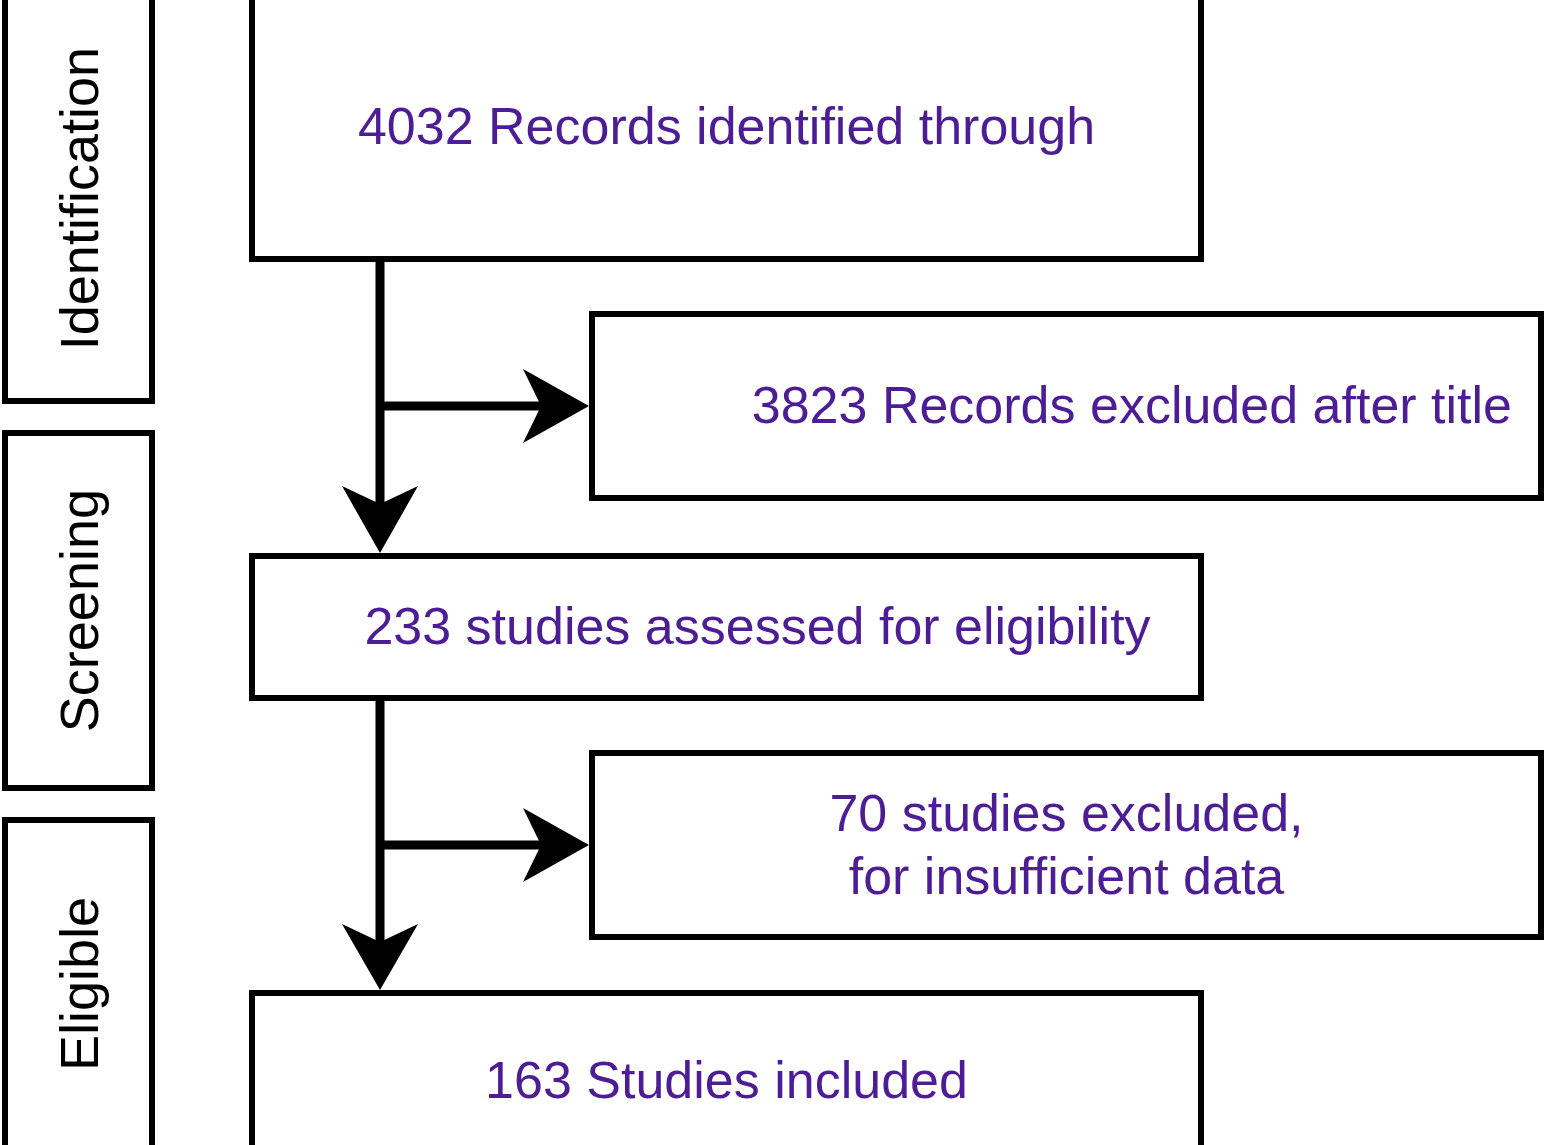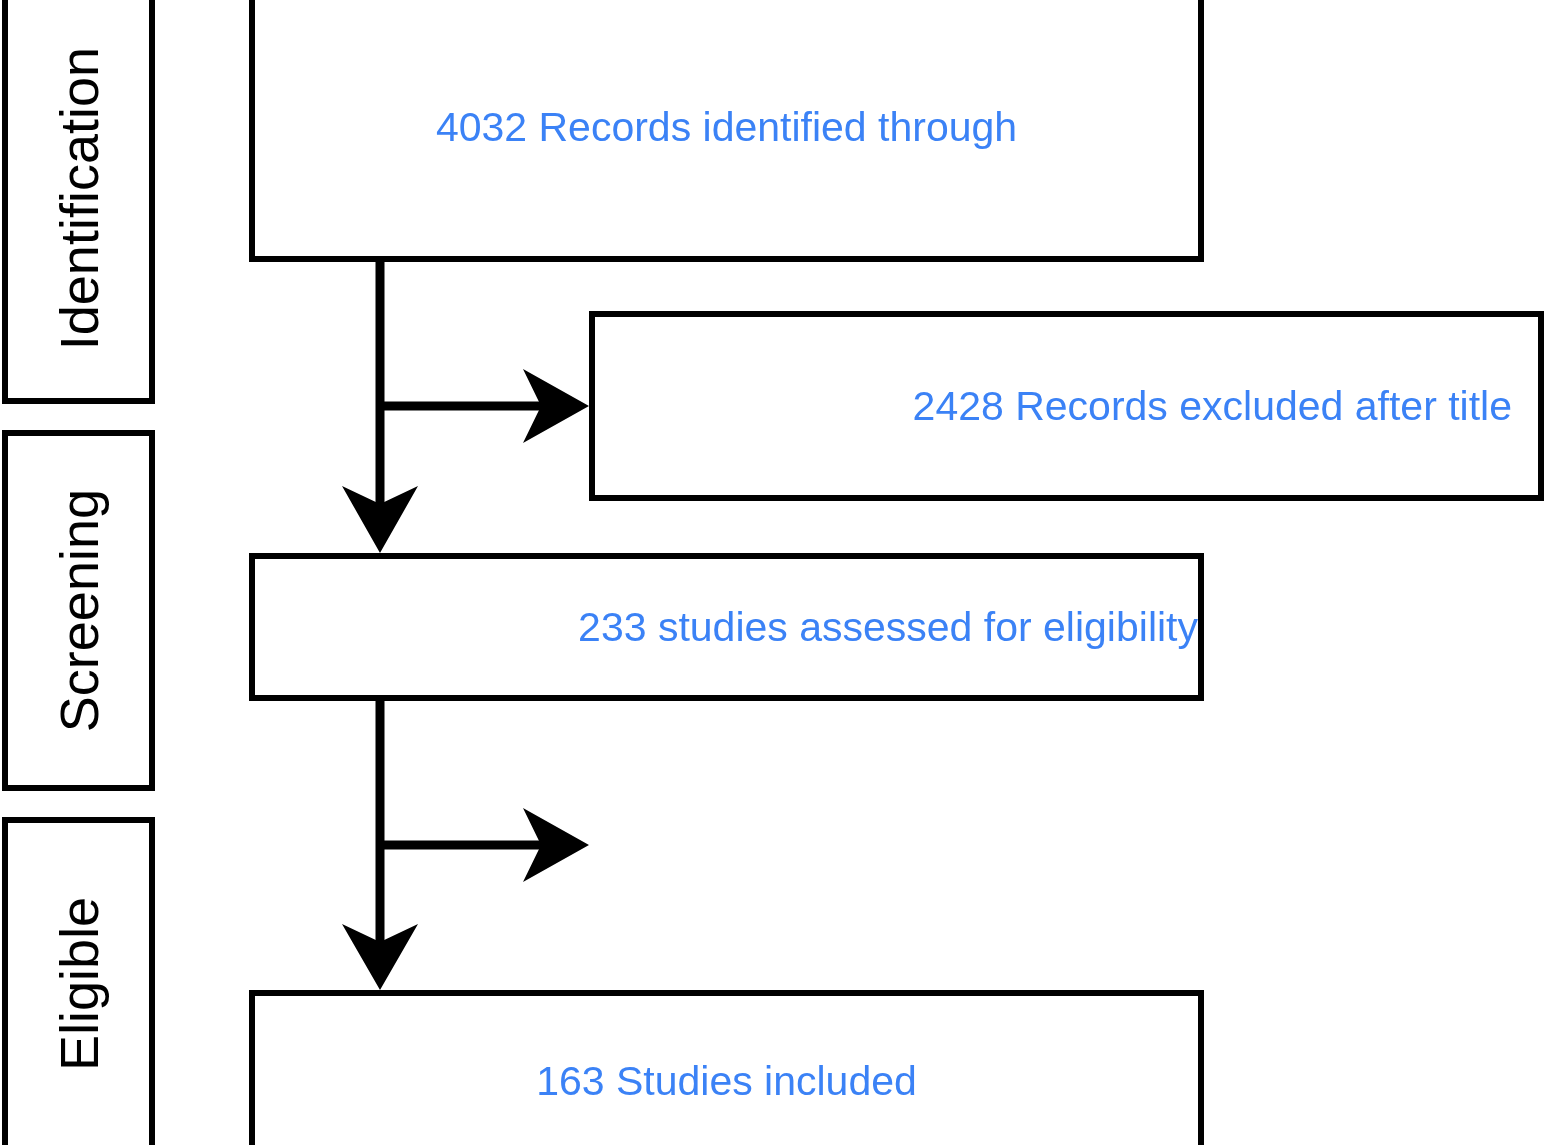--- a/index.html
+++ b/index.html
@@ -45,27 +45,27 @@
     position: absolute;
     box-sizing: border-box;
     border: 6px solid #000000;
     background: #ffffff;
     display: flex;
     align-items: center;
     color: #000000;
   }
   .flow-text {
     width: 100%;
-    font-size: 41px;
+    font-size: 52px;
     line-height: 1.22;
-    color: #3b82f6;
+    color: #4c1d95;
   }
   .align-center { text-align: center; }
   .align-right  { text-align: right; padding-right: 26px; }
-  .align-left   { text-align: right;  padding-left: 26px; margin-left: 36px; }
+  .align-left   { text-align: center;  padding-left: 26px; margin-left: 36px; }
 
   #box-identified { left: 249px; top: -8px;   width: 955px;  height: 270px; }
   #box-excluded-1 { left: 589px; top: 311px;  width: 955px;  height: 190px; }
   #box-eligibility{ left: 249px; top: 553px;  width: 955px;  height: 148px; }
   #box-excluded-2 { left: 589px; top: 750px;  width: 955px;  height: 190px; }
   #box-included   { left: 249px; top: 990px;  width: 955px;  height: 182px; }
 
   
   #connectors {
     position: absolute;
@@ -97,30 +97,36 @@
   </div>
 
   <div class="flow-box" id="box-identified">
     <div class="flow-text align-center">
       <div>4032 Records identified through</div>
     </div>
   </div>
 
   <div class="flow-box" id="box-excluded-1">
     <div class="flow-text align-right">
-      <div>2428 Records excluded after title</div>
+      <div>3823 Records excluded after title</div>
     </div>
   </div>
 
   <div class="flow-box" id="box-eligibility">
     <div class="flow-text align-left">
       <div>233 studies assessed for eligibility</div>
     </div>
   </div>
 
+  <div class="flow-box" id="box-excluded-2">
+    <div class="flow-text align-center">
+      <div>70 studies excluded,</div>
+      <div>for insufficient data</div>
+    </div>
+  </div>
 
   <div class="flow-box" id="box-included">
     <div class="flow-text align-center">
       <div>163 Studies included</div>
     </div>
   </div>
 
   <svg id="connectors" viewBox="0 0 1550 1145">
 
     <g>

